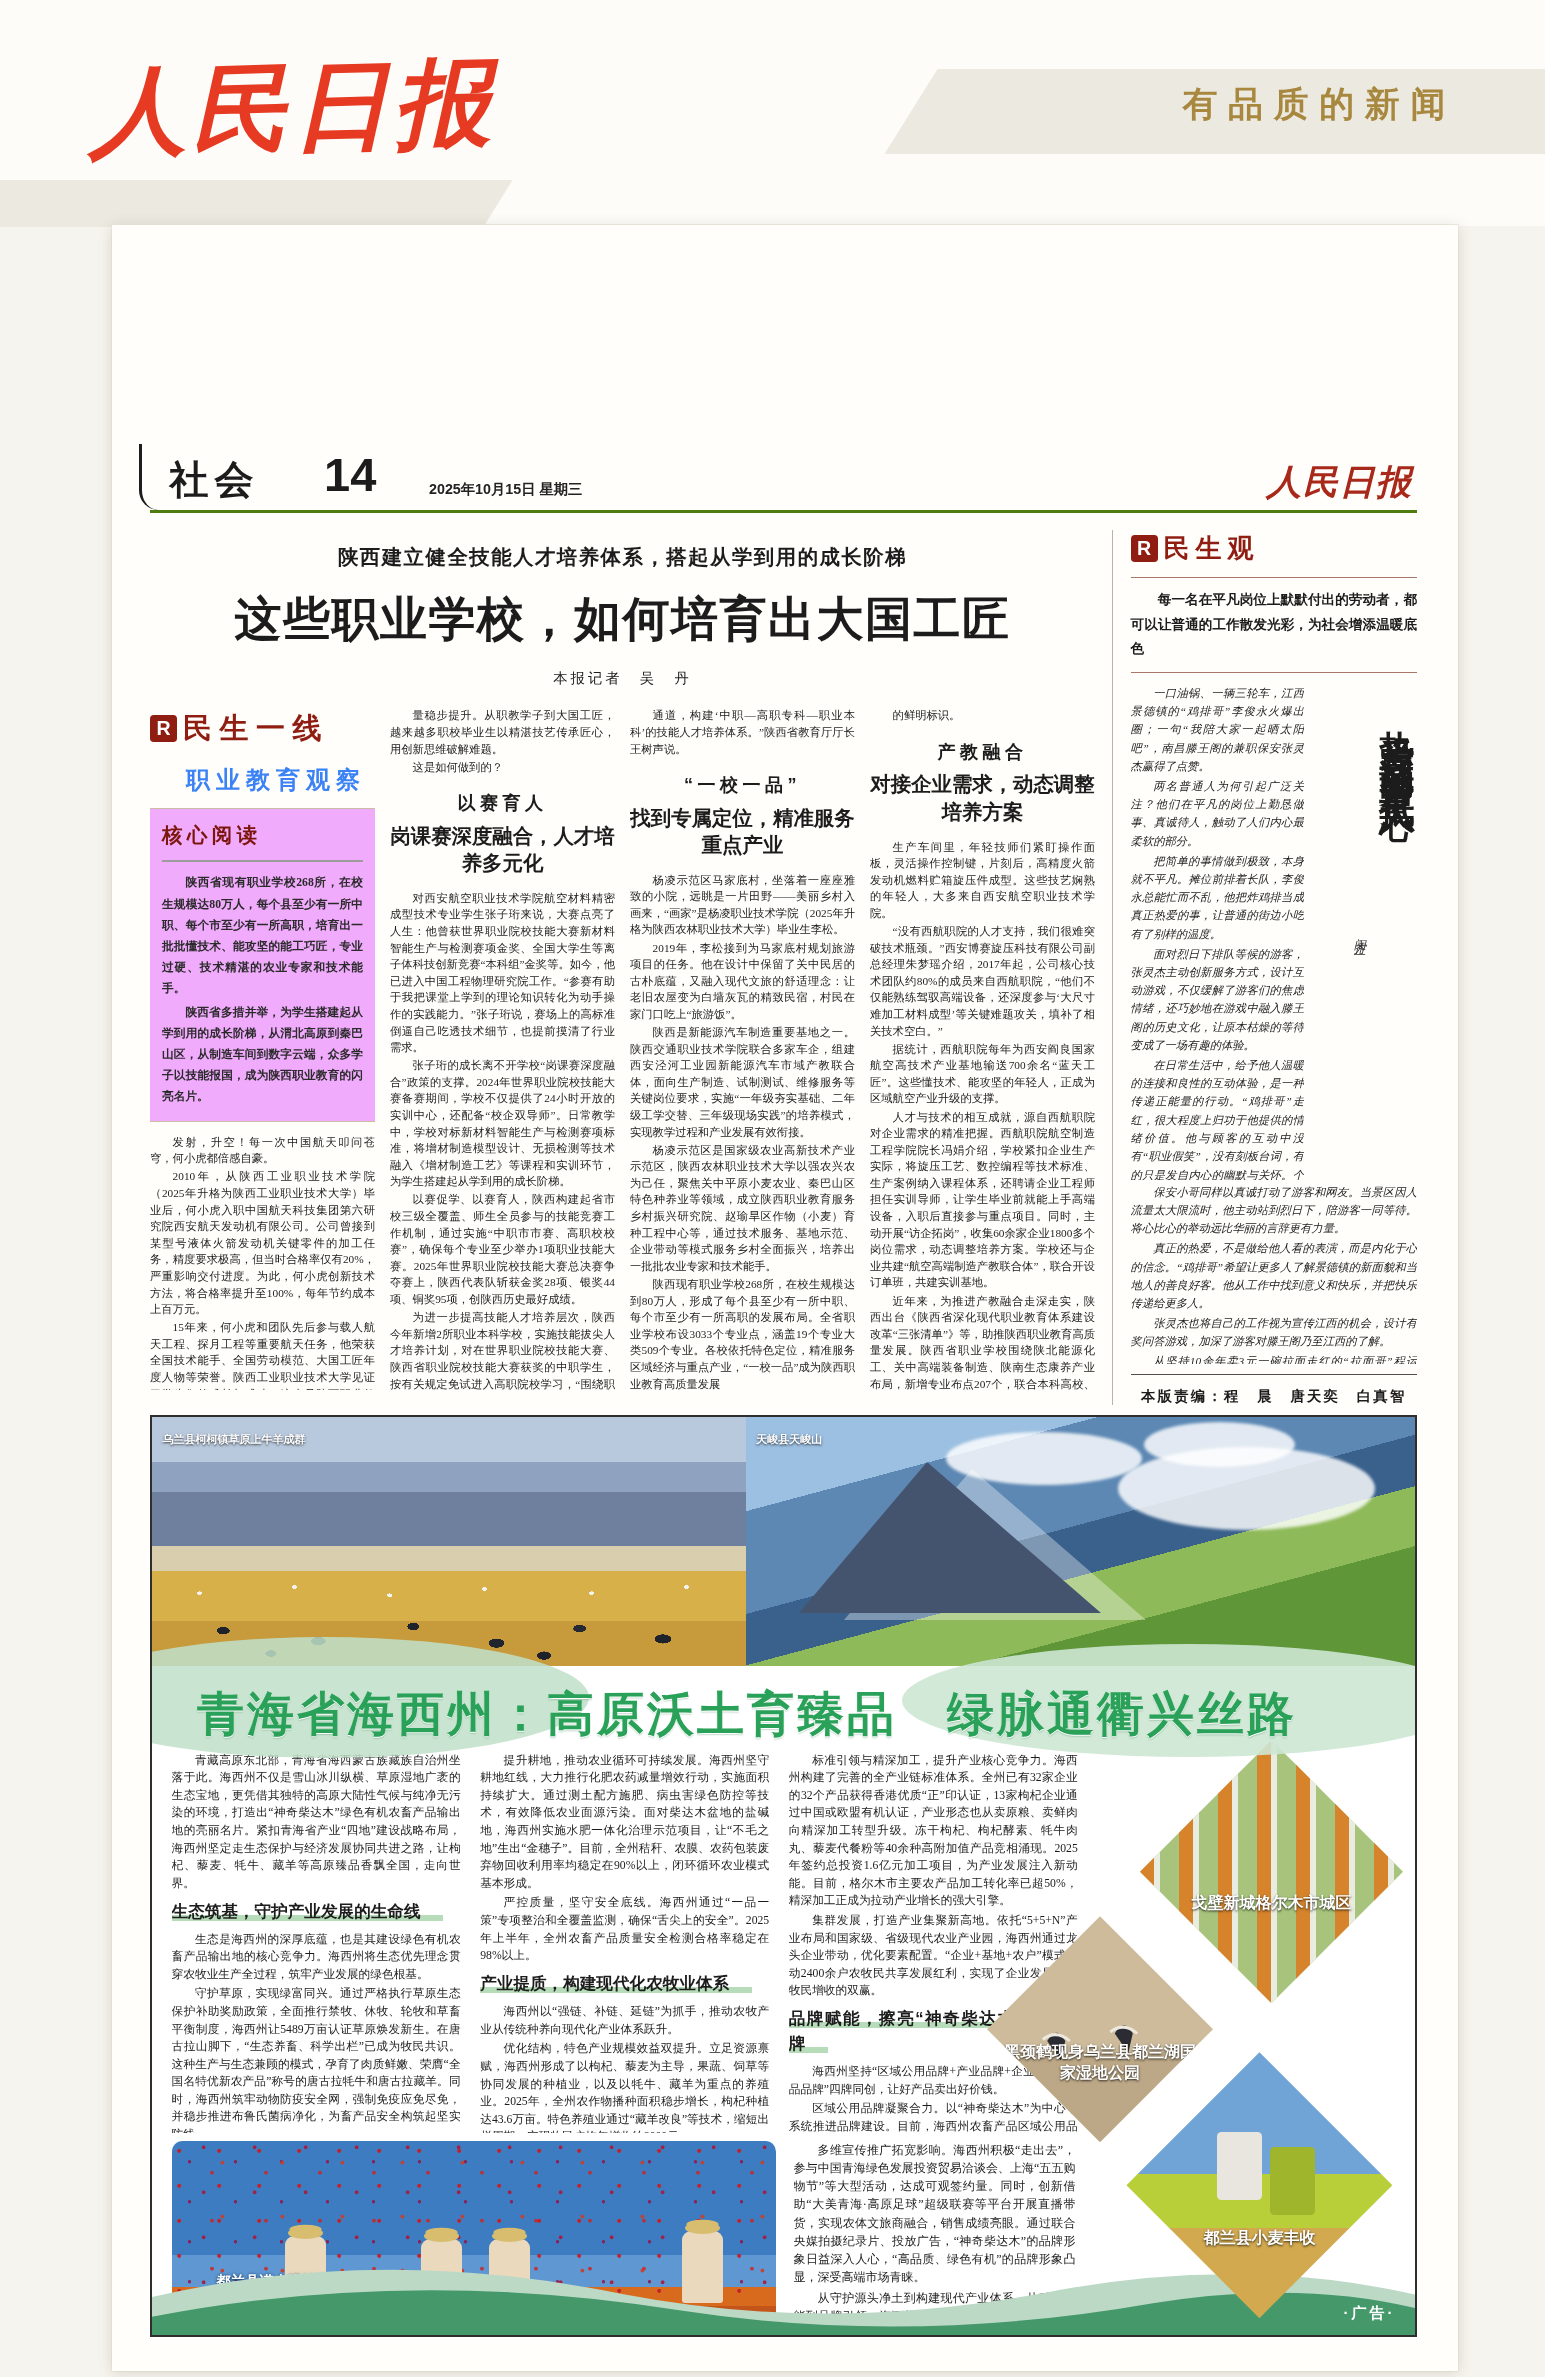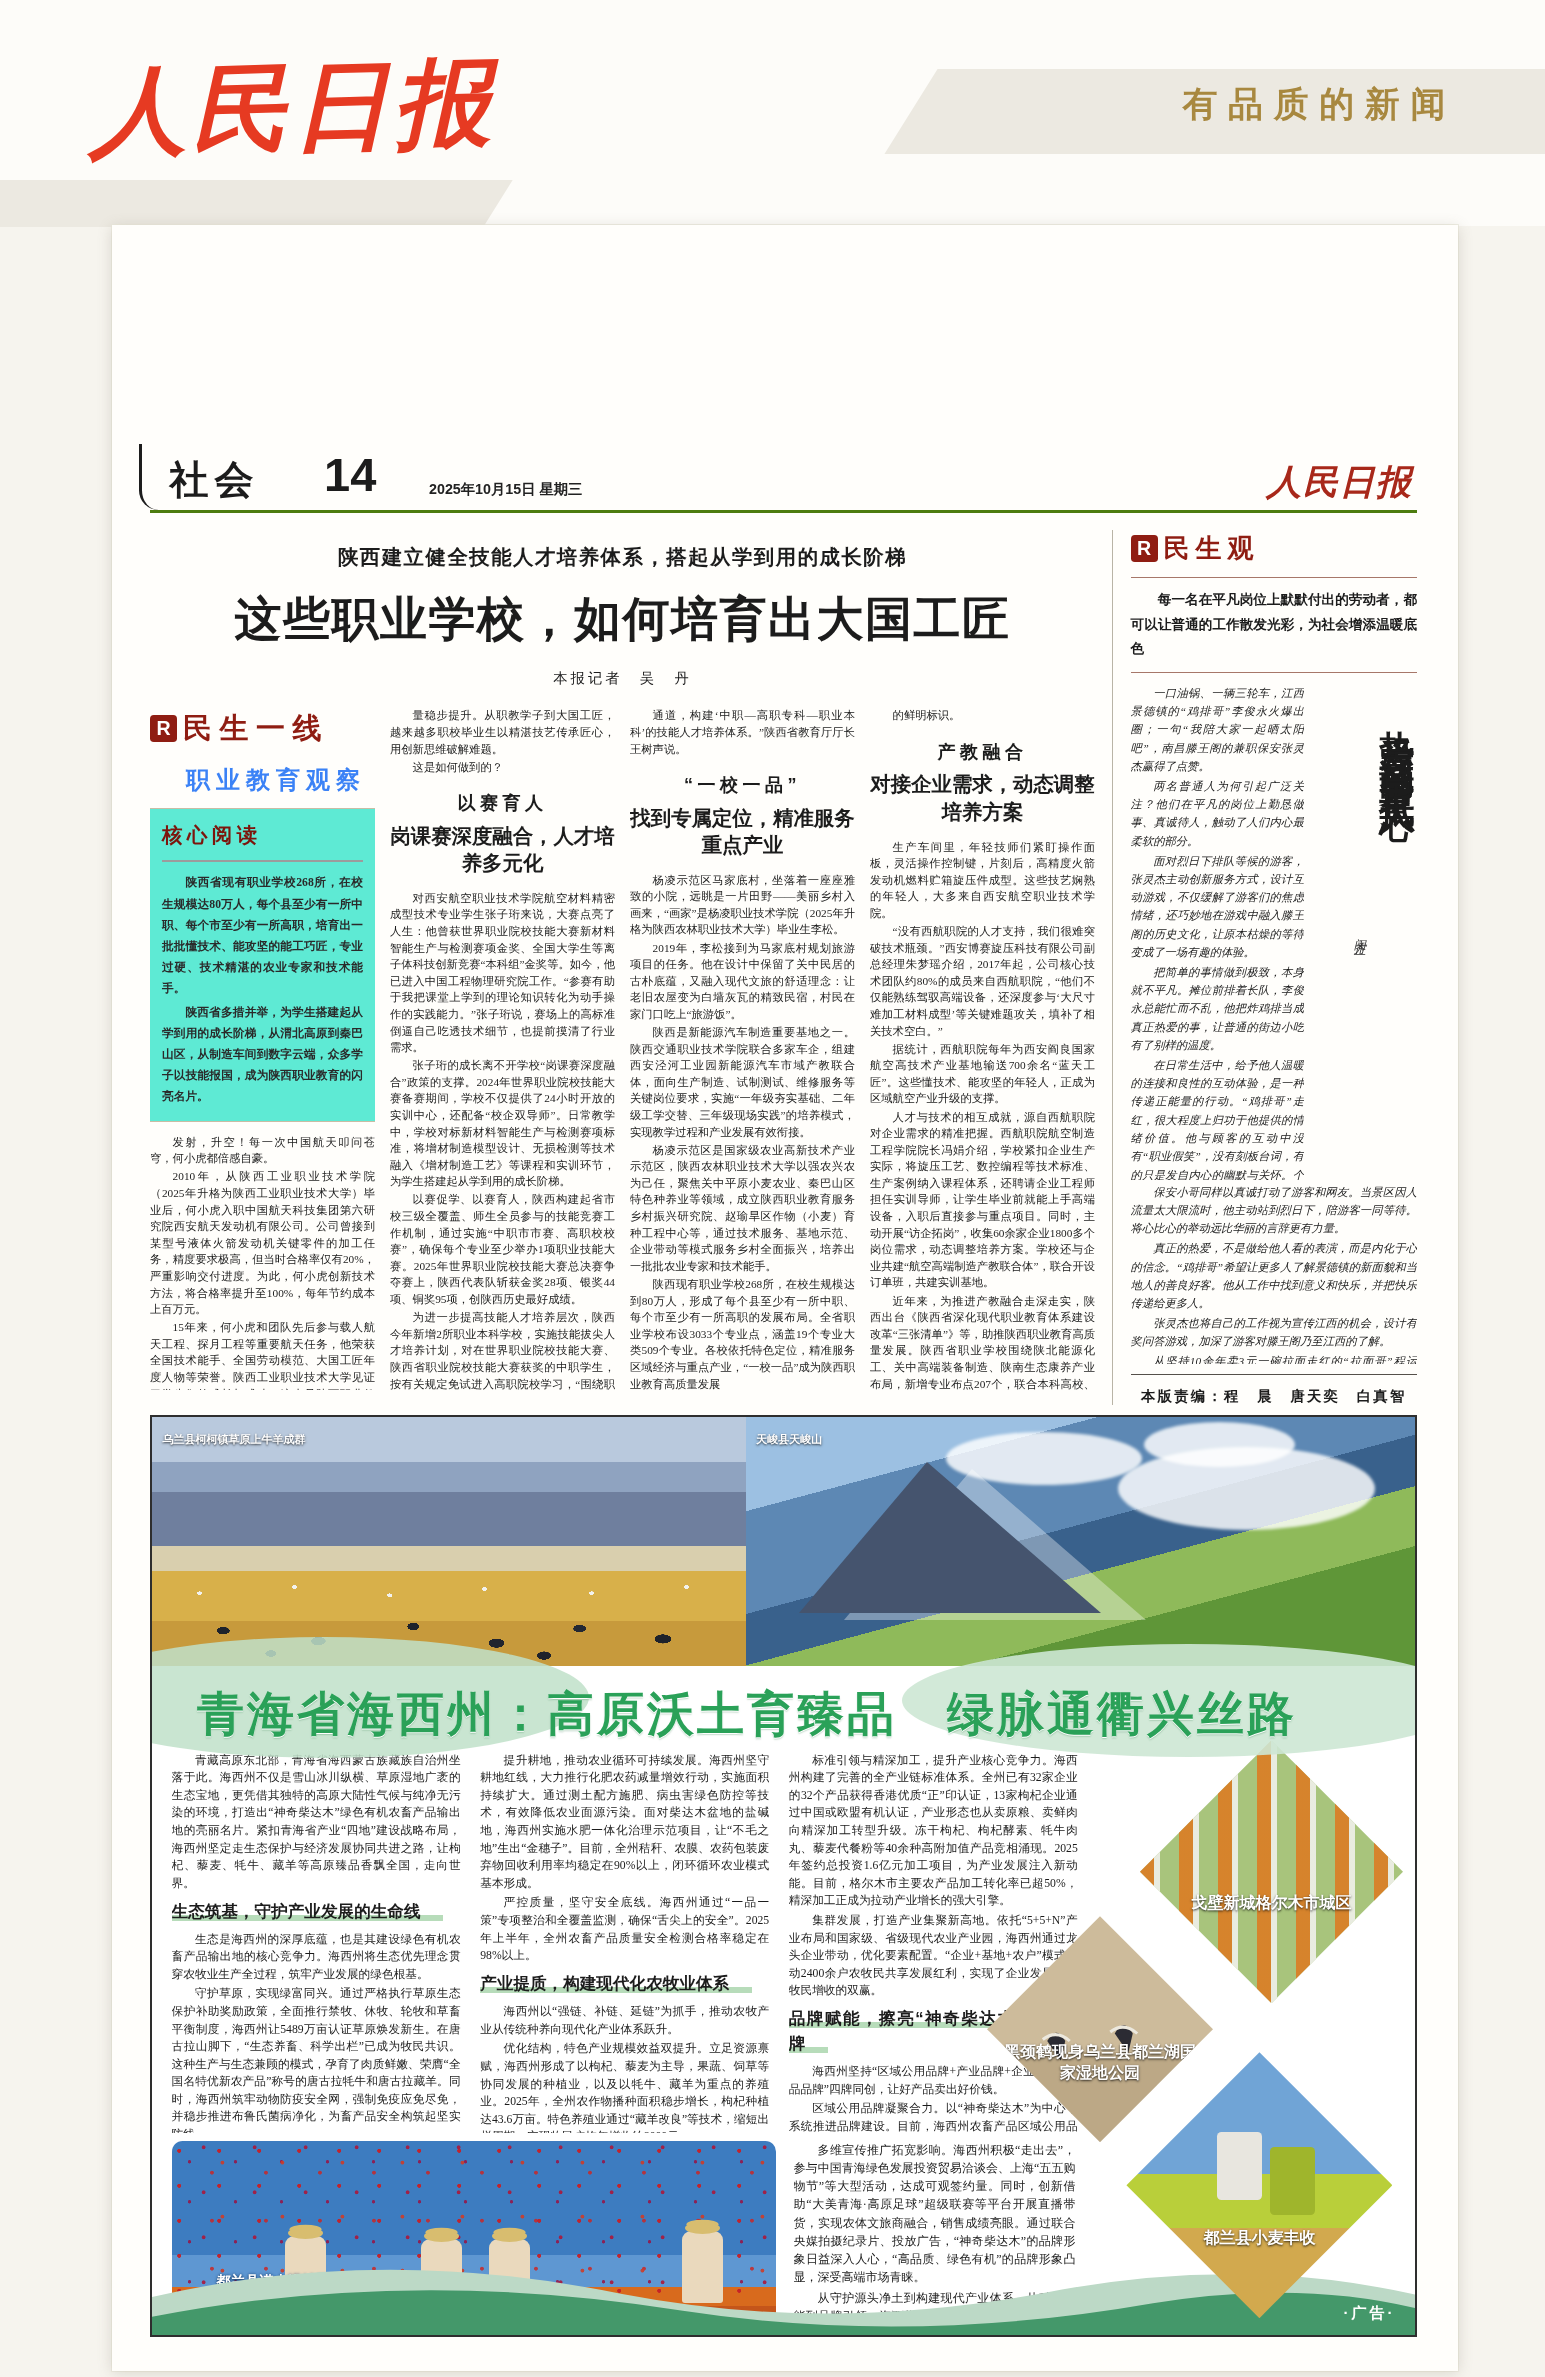--- a/index.html
+++ b/index.html
@@ -53,21 +53,21 @@
   .col { overflow:hidden; font-size:11.3px; line-height:1.47; text-align:justify; }
   .col p { text-indent:2em; margin-bottom:1.5px; }
   .series-badge { margin-bottom:9px; }
   .r-chip { display:inline-block; width:27px; height:27px; background:#8f1d12; color:#fff;
     font-family:"Liberation Sans",sans-serif; font-weight:bold; font-size:19.6px; text-align:center;
     line-height:27px; border-radius:3.8px; vertical-align:middle; }
   .series-l1 { display:inline-block; font-size:29px; font-weight:900; color:#8f1d12;
     font-family:"Liberation Sans",sans-serif; letter-spacing:7.5px; vertical-align:middle; margin-left:6px;}
   .series-l2 { font-size:24px; font-weight:bold; color:#3b82f6; letter-spacing:6px;
     font-family:"Liberation Sans",sans-serif; margin:12px 0 0 36px; }
-  .core-box { background:#5eead4; border-top:0.8px solid #c9bda4; border-bottom:0.8px solid #c9bda4;
+  .core-box { background:#f0abfc; border-top:0.8px solid #c9bda4; border-bottom:0.8px solid #c9bda4;
     padding:12px 12px 10.6px; margin:10.6px 0 12px; }
   .core-title { font-size:20.4px; font-weight:bold; color:#7c150c; letter-spacing:4.5px;
     font-family:"Liberation Sans",sans-serif; }
   .core-rule { border-top:2.3px solid #9c9c9c; margin:9px 0 10.6px; }
   .core-box p { font-size:11.7px; font-weight:bold; line-height:1.8; text-indent:2em;
     text-align:justify; color:#2a2a2a; margin-bottom:3px; }
   .sub-kicker { text-align:center; font-size:18px; font-weight:bold; letter-spacing:4.5px;
     font-family:"Liberation Sans",sans-serif; margin:15px 0 6px; }
   .sub-head { text-align:center; font-size:20.4px; font-weight:900; line-height:1.35;
     font-family:"Liberation Sans",sans-serif; margin-bottom:12px; }
@@ -277,22 +277,22 @@
       <div class="op-head">
         <span class="r-chip">R</span><span class="op-label">民生观</span>
       </div>
       <div class="op-rule"></div>
       <p class="op-intro">每一名在平凡岗位上默默付出的劳动者，都可以让普通的工作散发光彩，为社会增添温暖底色</p>
       <div class="op-rule"></div>
       <div class="op-flex">
         <div class="op-paras">
             <p>一口油锅、一辆三轮车，江西景德镇的“鸡排哥”李俊永火爆出圈；一句“我陪大家一起晒太阳吧”，南昌滕王阁的兼职保安张灵杰赢得了点赞。</p>
             <p>两名普通人为何引起广泛关注？他们在平凡的岗位上勤恳做事、真诚待人，触动了人们内心最柔软的部分。</p>
+            <p>把简单的事情做到极致，本身就不平凡。摊位前排着长队，李俊永总能忙而不乱，他把炸鸡排当成真正热爱的事，让普通的街边小吃有了别样的温度。</p>
             <p>面对烈日下排队等候的游客，张灵杰主动创新服务方式，设计互动游戏，不仅缓解了游客们的焦虑情绪，还巧妙地在游戏中融入滕王阁的历史文化，让原本枯燥的等待变成了一场有趣的体验。</p>
-            <p>把简单的事情做到极致，本身就不平凡。摊位前排着长队，李俊永总能忙而不乱，他把炸鸡排当成真正热爱的事，让普通的街边小吃有了别样的温度。</p>
             <p>在日常生活中，给予他人温暖的连接和良性的互动体验，是一种传递正能量的行动。“鸡排哥”走红，很大程度上归功于他提供的情绪价值。他与顾客的互动中没有“职业假笑”，没有刻板台词，有的只是发自内心的幽默与关怀。个性化的肢体动作、诙谐的语言，让摊位前充满欢声笑语。</p>
           </div>
         <div class="op-title-block">
           <div class="op-vtitle">热爱与真诚的力量直抵人心</div>
           <div class="op-author">闵方正</div>
         </div>
       </div>
       <div class="op-wide">
           <p>保安小哥同样以真诚打动了游客和网友。当景区因人流量太大限流时，他主动站到烈日下，陪游客一同等待。将心比心的举动远比华丽的言辞更有力量。</p>
           <p>真正的热爱，不是做给他人看的表演，而是内化于心的信念。“鸡排哥”希望让更多人了解景德镇的新面貌和当地人的善良好客。他从工作中找到意义和快乐，并把快乐传递给更多人。</p>

